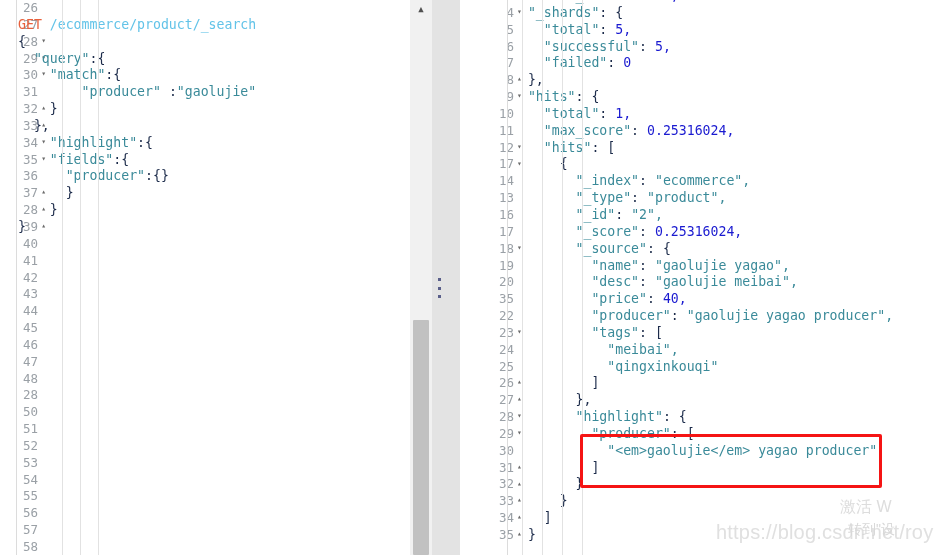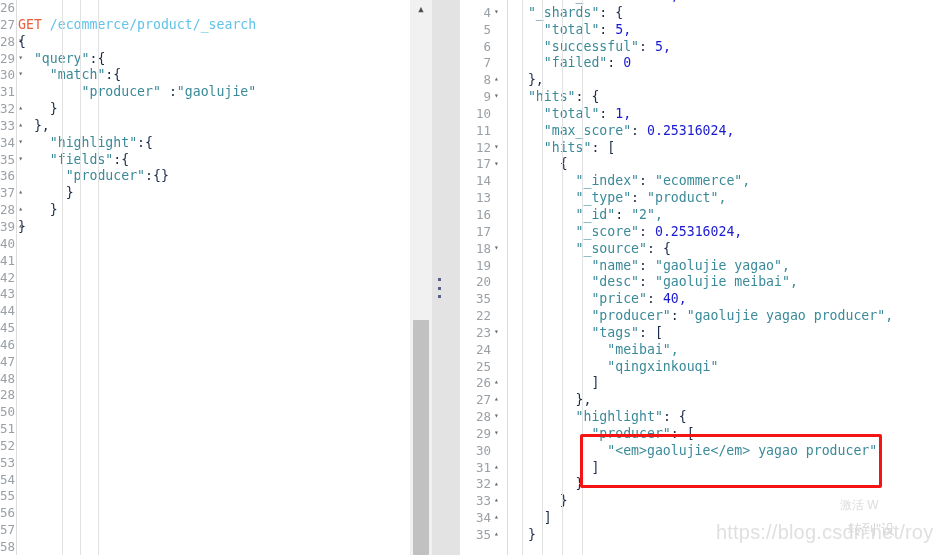--- a/index.html
+++ b/index.html
@@ -30,20 +30,21 @@
     overflow: hidden;
     flex: 0 0 auto;
   }
 
   .gutter {
     position: absolute;
     top: 0;
     bottom: 11px;
     background: #ffffff;
     user-select: none;
+    margin-left: 23px;
   }
   .gutter-line {
     height: 16.85px;
     line-height: 16.85px;
     font-size: 12.5px;
     color: #9aa0a6;
     text-align: right;
     position: relative;
     white-space: nowrap;
   }
@@ -192,21 +193,21 @@
     font-size: 20px;
     color: #e0e0e0;
     letter-spacing: 0.2px;
     white-space: nowrap;
   }
   #wm-activate {
     position: absolute;
     left: 840px;
     top: 497px;
     font-family: "Liberation Sans", sans-serif;
-    font-size: 12px;
+    font-size: 16px;
     color: #dddddd;
     white-space: nowrap;
   }
   #wm-activate2 {
     position: absolute;
     left: 848px;
     top: 521px;
     font-family: "Liberation Sans", sans-serif;
     font-size: 14px;
     color: #d8d8d8;

